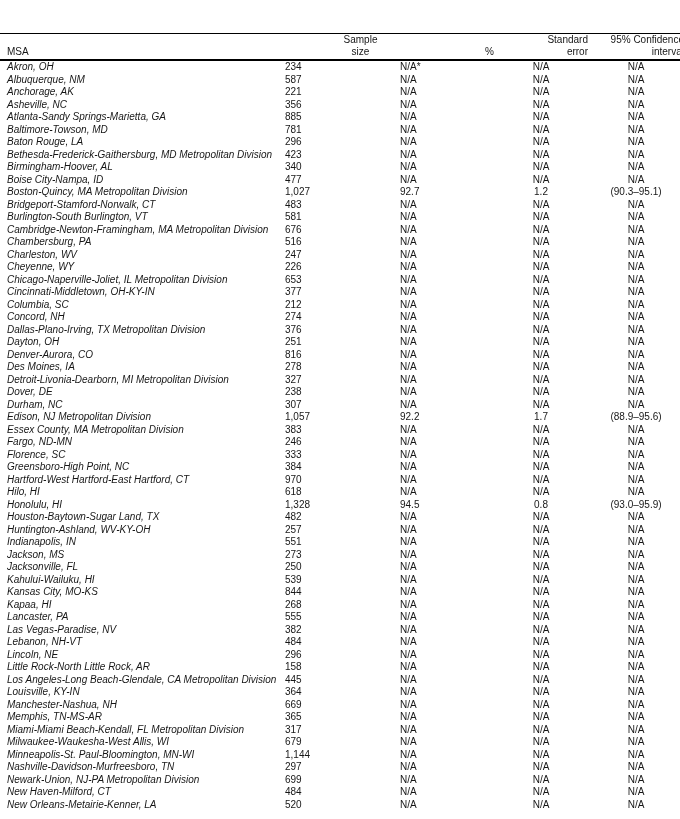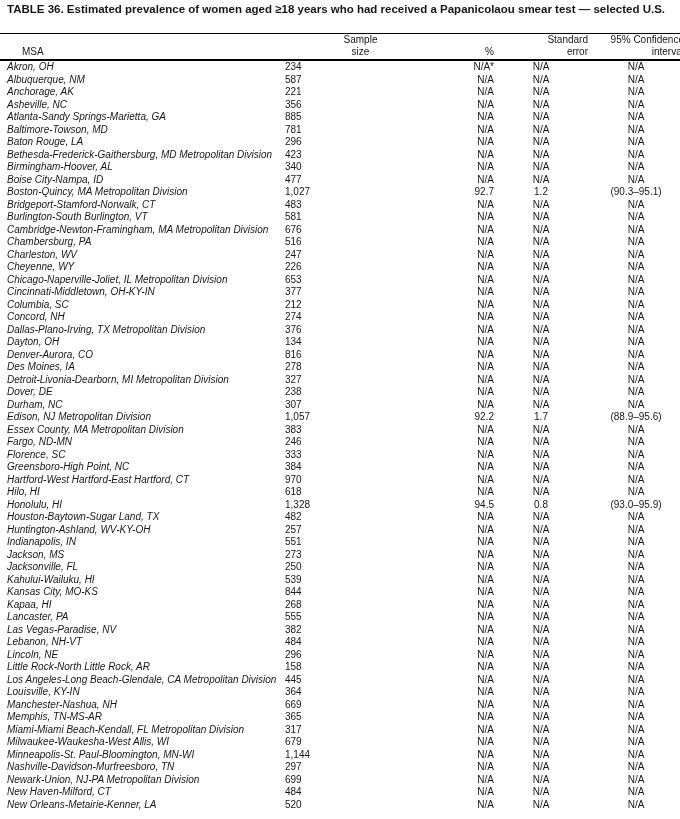--- a/index.html
+++ b/index.html
@@ -20,36 +20,35 @@
     width:684px; font-size:10px;
   }
   col.c-msa    { width:285px; }
   col.c-sample { width:115px; }
   col.c-pct    { width:94px;  }
   col.c-se     { width:94px;  }
   col.c-ci     { width:96px;  }
 
   thead td { height:12px; line-height:12px; vertical-align:bottom; padding:0; }
   thead tr.hrow2 td { border-bottom:2px solid #000; padding-bottom:1px; }
-  thead td.h-msa { text-align:left; padding-left:22px;margin-left:21px; }
+  thead td.h-msa { text-align:left; padding-left:7px;margin-left:21px; }
   thead td.h-sample { text-align:center; padding-left:36px; }
   thead td.h-pct, thead td.h-se, thead td.h-ci { text-align:right; }
 
   tbody td { height:12.5px; line-height:12.5px; padding:0; white-space:nowrap; overflow:hidden; }
   tbody td.msa    { text-align:left;  padding-left:7px;font-style:italic; }
   tbody td.sample { text-align:left; padding-right:31px; }
-  tbody td.pct    { text-align:right; }
+  tbody td.pct    { text-align:left; }
   tbody td.se     { text-align:center; }
   tbody td.ci     { text-align:center; }
 </style>
 </head>
 <body>
 
 <div class="title-block">
-  <div class="title-line">TABLE 36. Estimated prevalence of women aged ≥18 years who had received a Papanicolaou smear test — selected U.S.</div>
 </div>
 
 <div class="rule-thin"></div>
 
 <table class="msa-table">
   <colgroup>
     <col class="c-msa">
       <col class="c-sample">
       <col class="c-pct">
       <col class="c-se">
@@ -221,21 +220,21 @@
       </tr>
       <tr>
         <td class="msa">Dallas-Plano-Irving, TX Metropolitan Division</td>
         <td class="sample">376</td>
         <td class="pct">N/A</td>
         <td class="se">N/A</td>
         <td class="ci">N/A</td>
       </tr>
       <tr>
         <td class="msa">Dayton, OH</td>
-        <td class="sample">134</td>
+        <td class="sample">251</td>
         <td class="pct">N/A</td>
         <td class="se">N/A</td>
         <td class="ci">N/A</td>
       </tr>
       <tr>
         <td class="msa">Denver-Aurora, CO</td>
         <td class="sample">816</td>
         <td class="pct">N/A</td>
         <td class="se">N/A</td>
         <td class="ci">N/A</td>

